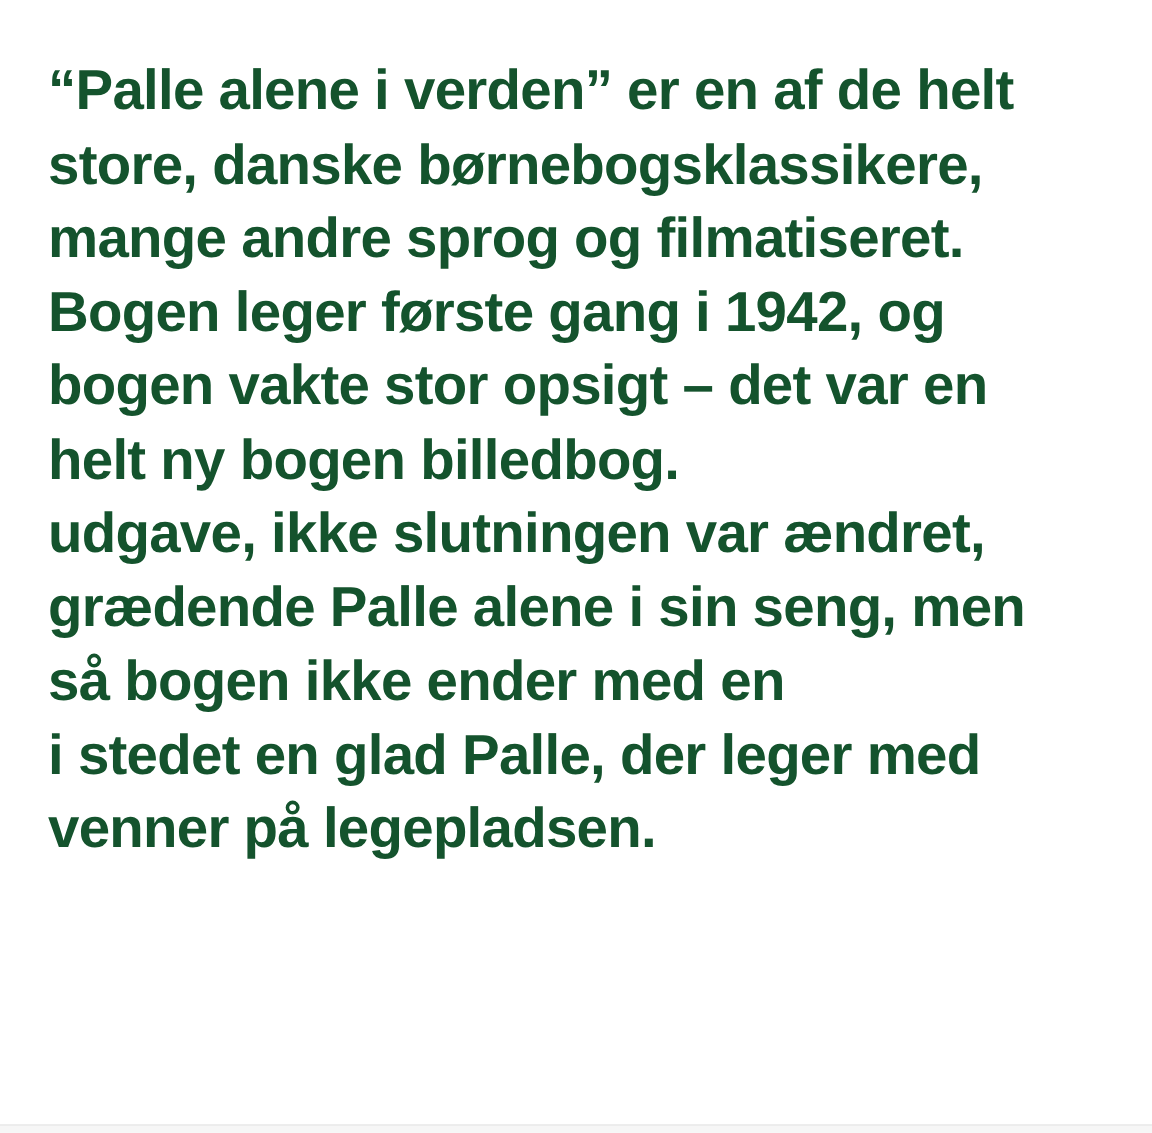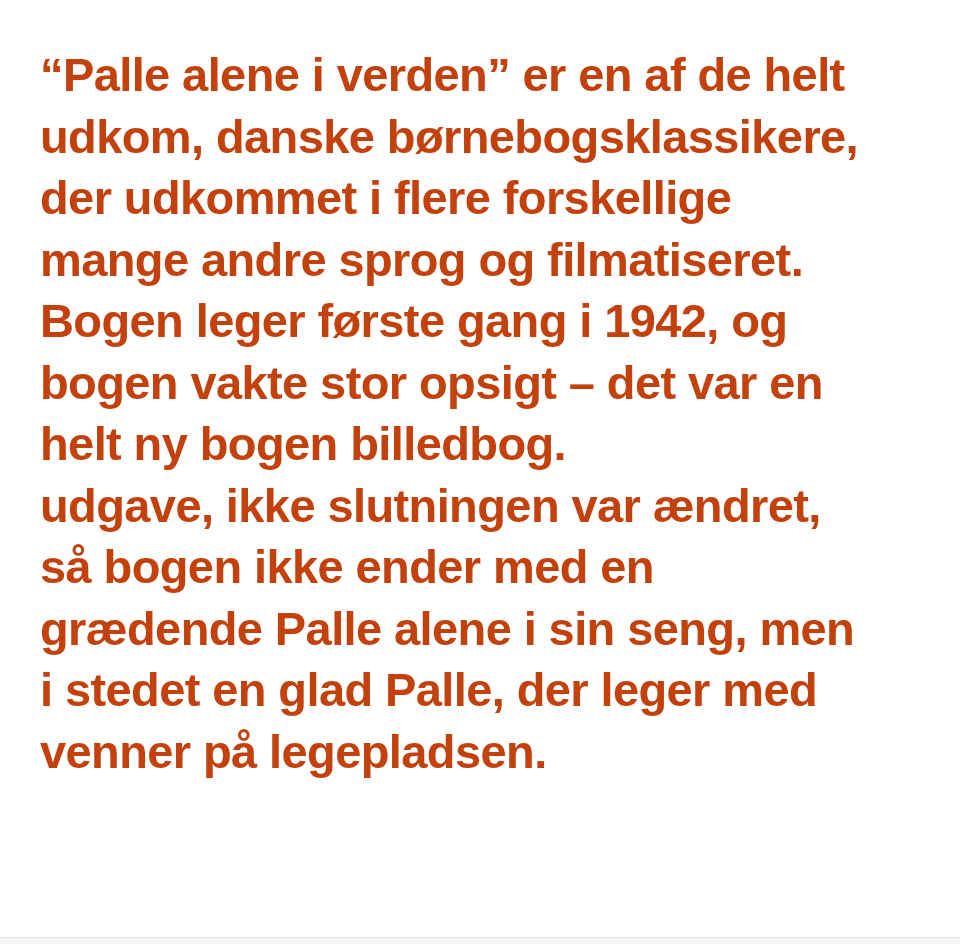--- a/index.html
+++ b/index.html
@@ -12,21 +12,21 @@
     background: #ffffff;
     overflow: hidden;
     position: relative;
     font-family: "Liberation Sans", "DejaVu Sans", sans-serif;
   }
   .post-text {
     position: absolute;
     top: 44px;
     left: 40px;
     right: 20px;
-    color: #c2410c;
+    color: #14532d;
     font-size: 47px;
     font-weight: 700;
     line-height: 61.5px;
     letter-spacing: -0.6px;
   }
   .text-line {
     white-space: nowrap;
   }
   .bottom-strip {
     position: absolute;
@@ -36,26 +36,25 @@
     height: 6px;
     background: #f6f6f6;
     border-top: 1px solid #e4e4e4;
   }
 </style>
 </head>
 <body>
 
 <div class="post-text">
   <div class="text-line">“Palle alene i verden” er en af de helt</div>
-  <div class="text-line">udkom, danske børnebogsklassikere,</div>
-  <div class="text-line">der udkommet i flere forskellige</div>
+  <div class="text-line">store, danske børnebogsklassikere,</div>
   <div class="text-line">mange andre sprog og filmatiseret.</div>
   <div class="text-line">Bogen leger første gang i 1942, og</div>
   <div class="text-line">bogen vakte stor opsigt – det var en</div>
   <div class="text-line">helt ny bogen billedbog.</div>
   <div class="text-line">udgave, ikke slutningen var ændret,</div>
+  <div class="text-line">grædende Palle alene i sin seng, men</div>
   <div class="text-line">så bogen ikke ender med en</div>
-  <div class="text-line">grædende Palle alene i sin seng, men</div>
   <div class="text-line">i stedet en glad Palle, der leger med</div>
   <div class="text-line">venner på legepladsen.</div>
 </div>
 
 <div class="bottom-strip"></div>
 
 </body></html>

